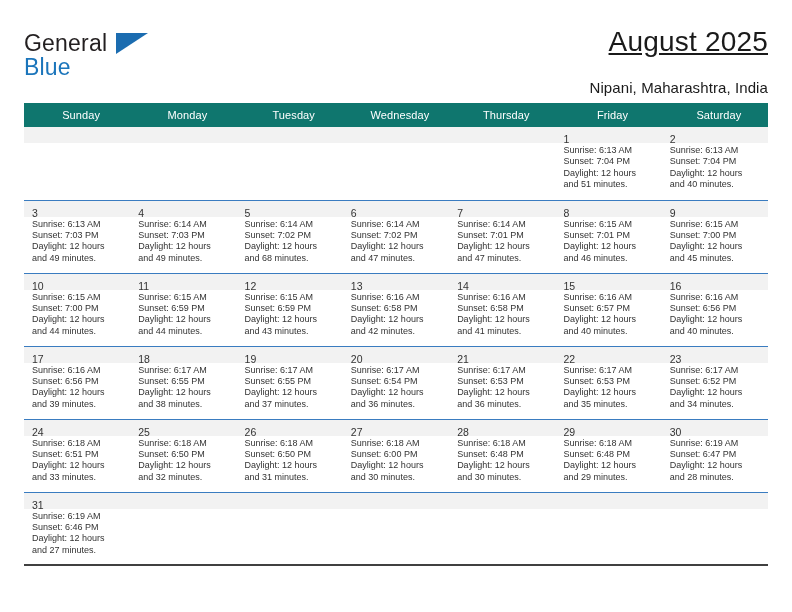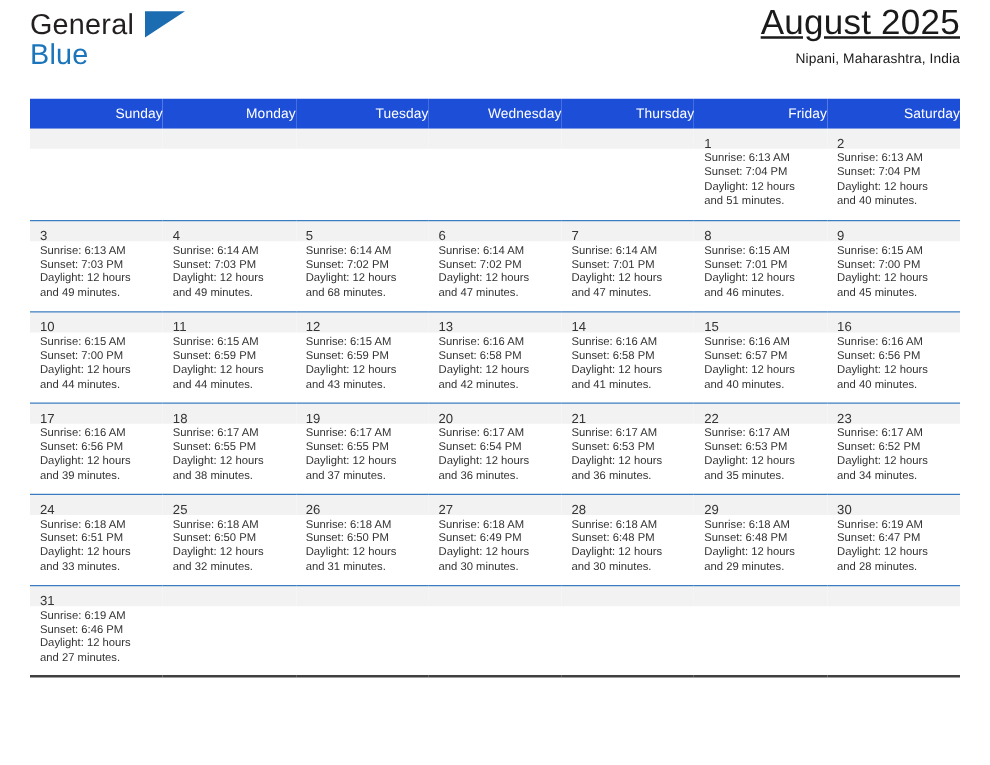--- a/index.html
+++ b/index.html
@@ -21,20 +21,21 @@
     box-sizing: border-box;
     padding: 0 24px;
   }
 
   
   .header {
     display: flex;
     align-items: flex-start;
     justify-content: space-between;
     height: 70px;
+    padding-top: 24px;
     box-sizing: content-box;
   }
   .brand {
     position: relative;
     width: 140px;
     height: 56px;
     padding-top: 8px;
   }
   .brand-general {
     font-size: 23px;
@@ -66,39 +67,39 @@
   }
   .cal-title {
     font-size: 28px;
     font-weight: normal;
     color: #1a1a1a;
     line-height: 1.15;
     letter-spacing: .2px;
     text-decoration: underline;
   }
   .cal-subtitle {
-    font-size: 11px;
+    font-size: 15px;
     color: #1a1a1a;
-    margin-top: 7px;
+    margin-top: 21px;
     letter-spacing: .1px;
   }
 
   
   .cal-table {
     width: 744px;
     border-collapse: collapse;
     table-layout: fixed;
     margin-top: 9px;
   }
   .cal-table th {
-    background: #1d4ed8;
+    background: #0f766e;
     color: #ffffff;
     font-size: 11px;
     font-weight: normal;
-    text-align: right;
+    text-align: center;
     padding: 6px 0 6px 8px;
     letter-spacing: .1px;
     height: 11px;
   }
   .cal-table td {
     vertical-align: top;
     border-top: 1px solid #3a7cc0;
     padding: 0;
     height: 73px;
     width: 106.28px;
@@ -457,21 +458,21 @@
               <div>Sunrise: 6:18 AM</div>
               <div>Sunset: 6:50 PM</div>
               <div>Daylight: 12 hours</div>
               <div>and 31 minutes.</div>
             </div>
           </td>
           <td class="cell-inner cell-filled">
             <div class="daynum-bar"><span class="daynum">27</span></div>
             <div class="cell-body">
               <div>Sunrise: 6:18 AM</div>
-              <div>Sunset: 6:49 PM</div>
+              <div>Sunset: 6:00 PM</div>
               <div>Daylight: 12 hours</div>
               <div>and 30 minutes.</div>
             </div>
           </td>
           <td class="cell-inner cell-filled">
             <div class="daynum-bar"><span class="daynum">28</span></div>
             <div class="cell-body">
               <div>Sunrise: 6:18 AM</div>
               <div>Sunset: 6:48 PM</div>
               <div>Daylight: 12 hours</div>

